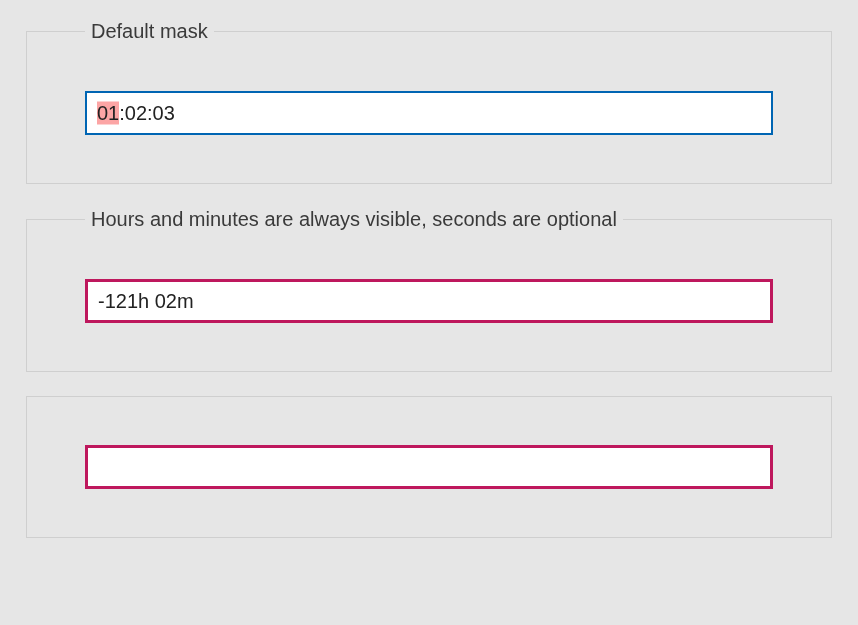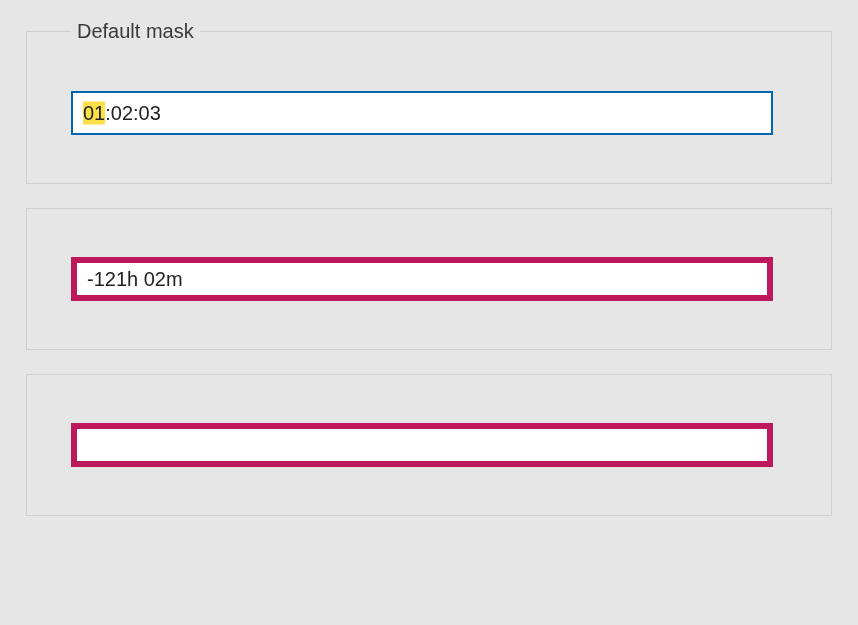--- a/index.html
+++ b/index.html
@@ -11,37 +11,37 @@
       font-family: "Segoe UI", Tahoma, Geneva, Verdana, sans-serif;
       background: #e6e6e6;
       width: 858px;
       height: 625px;
       padding: 20px 26px;
       overflow: hidden;
     }
     fieldset.group {
       border: 1px solid #cfcfcf;
       background: #e6e6e6;
-      padding: 48px 58px 48px 44px;
+      padding: 48px 58px 48px 58px;
       margin-bottom: 24px;
       position: relative;
     }
     fieldset.group legend {
       font-size: 20px;
       color: #3a3a3a;
       padding: 0 6px;
       font-weight: 400;
     }
     .input-wrap {
       position: relative;
     }
     .text-input {
       width: 100%;
       height: 44px;
-      border: 6px solid #be185d;
+      border: 3px solid #be185d;
       background: #ffffff;
       font-family: "Segoe UI", Tahoma, Geneva, Verdana, sans-serif;
       font-size: 20px;
       color: #222;
       padding: 0 10px;
       outline: none;
     }
     .text-input.focused {
       border: 2px solid #0065b3;
     }
@@ -50,21 +50,21 @@
       left: 12px;
       top: 50%;
       transform: translateY(-50%);
       display: flex;
       align-items: center;
       pointer-events: none;
       font-size: 20px;
       color: #222;
     }
     .sel-highlight {
-      background: #fde047;
+      background: #fca5a5;
       color: #222;
     }
     .text-input.focused.overlay-driven {
       color: transparent;
     }
   </style>
 </head>
 <body>
 
 <fieldset class="group">
@@ -72,20 +72,21 @@
   <div class="input-wrap">
     <input type="text" class="text-input focused overlay-driven" value="01:02:03" style="">
     <div class="selection-overlay">
       <span class="sel-highlight">01</span>
         <span>:02:03</span>
     </div>
   </div>
 </fieldset>
 
 <fieldset class="group">
+  <legend>Hours and minutes are always visible, seconds are optional</legend>
   <div class="input-wrap">
     <input type="text" class="text-input" value="-121h 02m" style="">
   </div>
 </fieldset>
 
 <fieldset class="group">
   <div class="input-wrap">
     <input type="text" class="text-input" value="" style="">
   </div>
 </fieldset>

